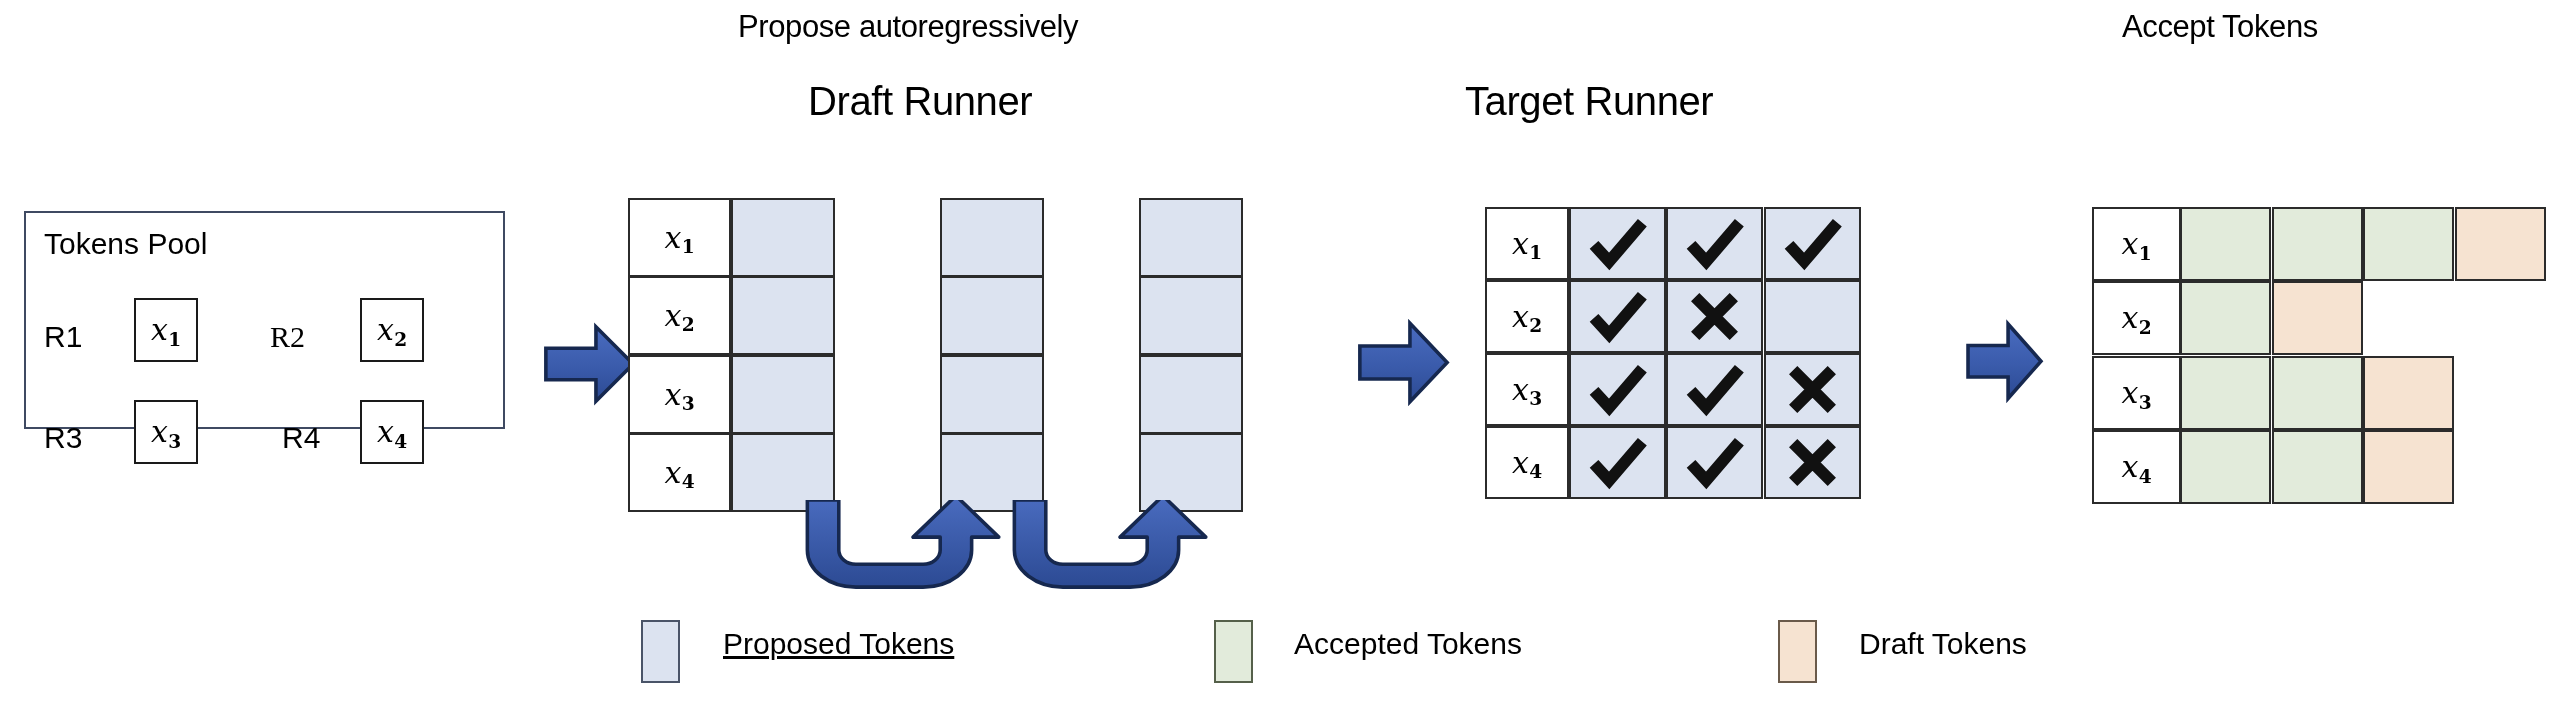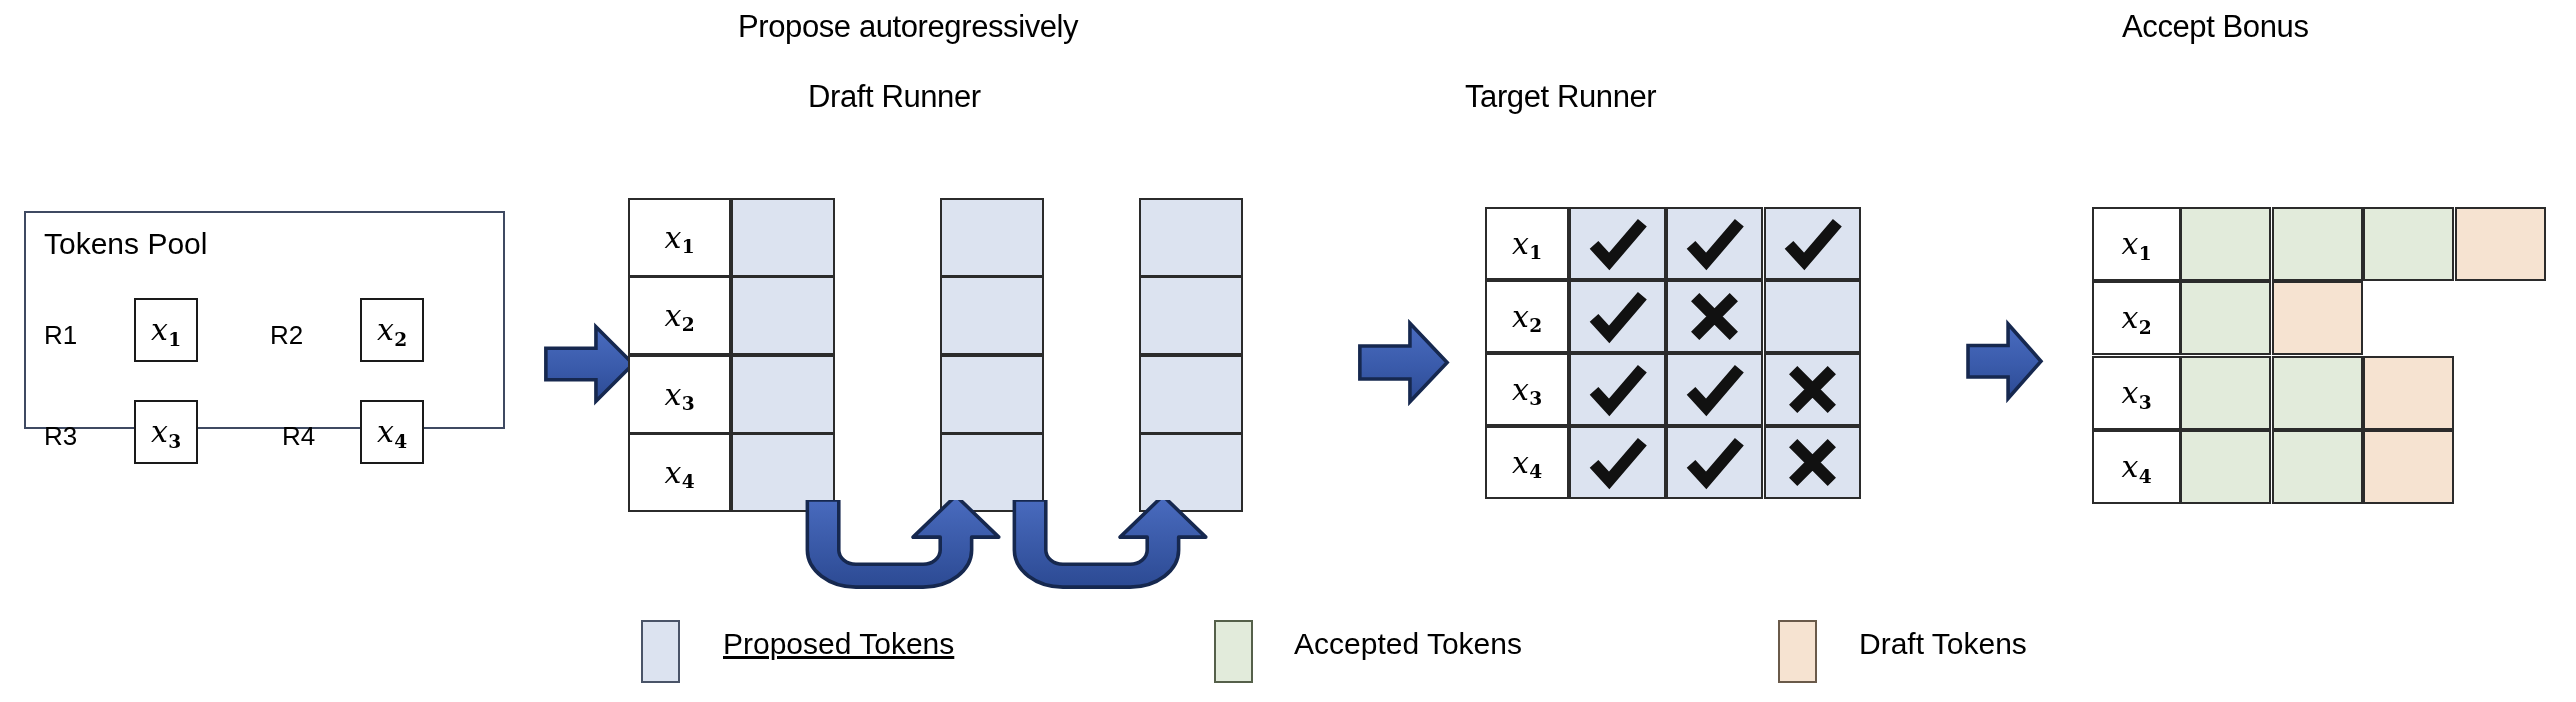--- a/index.html
+++ b/index.html
@@ -23,21 +23,21 @@
   .heading {
     position: absolute;
     font-size: 31px;
     font-weight: 400;
     letter-spacing: -0.4px;
     white-space: nowrap;
     color: #000;
   }
   .subheading {
     position: absolute;
-    font-size: 31px;
+    font-size: 40px;
     font-weight: 400;
     letter-spacing: -0.4px;
     white-space: nowrap;
     color: #000;
   }
 
   
   #request-pool {
     position: absolute;
     left: 24px;
@@ -50,21 +50,21 @@
   }
   #request-pool-title {
     position: absolute;
     left: 44px;
     top: 227px;
     font-size: 30px;
     white-space: nowrap;
   }
   .req-row-label {
     position: absolute;
-    font-size: 26px;
+    font-size: 30px;
     white-space: nowrap;
   }
   .req-box {
     position: absolute;
     width: 64px;
     height: 64px;
     border: 2.1px solid #1a1a1a;
     background: #fff;
     box-sizing: border-box;
     display: flex;
@@ -139,36 +139,36 @@
     font-size: 30px;
     white-space: nowrap;
   }
 </style>
 </head>
 <body>
 
 <div id="stage">
 
   <div class="heading" style="left:738px; top:8.6px;">Propose autoregressively</div>
-  <div class="heading" style="left:2122px; top:8.6px;">Accept Bonus</div>
+  <div class="heading" style="left:2122px; top:8.6px;">Accept Tokens</div>
 
   <div class="subheading" style="left:808px; top:79px;">Draft Runner</div>
   <div class="subheading" style="left:1465px; top:79px;">Target Runner</div>
 
   <div id="request-pool"></div>
   <div id="request-pool-title">Tokens Pool</div>
 
   <div class="req-row-label" style="left:44px; top:320px;">R1</div>
   <div class="req-box" style="left:134px; top:298px;">
     <span class="tok">
       <span>x</span><sub>1</sub>
     </span>
   </div>
 
-  <div class="req-row-label" style="left:270px; top:320px;">R2</div>
+  <div class="req-row-label" style="left:270px; top:320px;font-family:Liberation Serif, serif;">R2</div>
   <div class="req-box" style="left:360px; top:298px;">
     <span class="tok">
       <span>x</span><sub>2</sub>
     </span>
   </div>
 
   <div class="req-row-label" style="left:44px; top:421px;">R3</div>
   <div class="req-box" style="left:134px; top:400px;">
     <span class="tok">
       <span>x</span><sub>3</sub>

